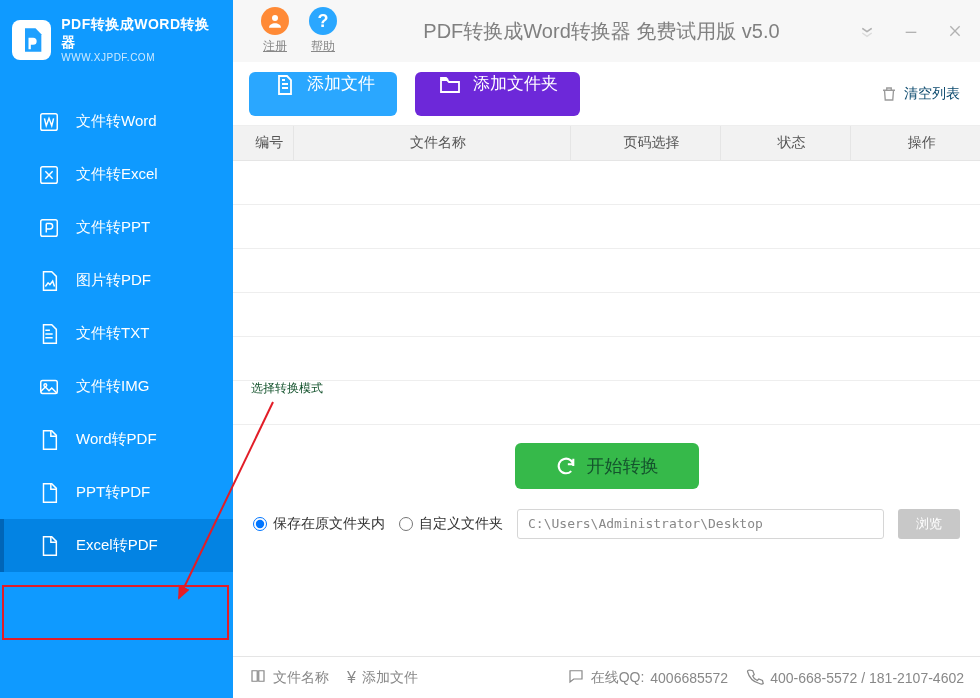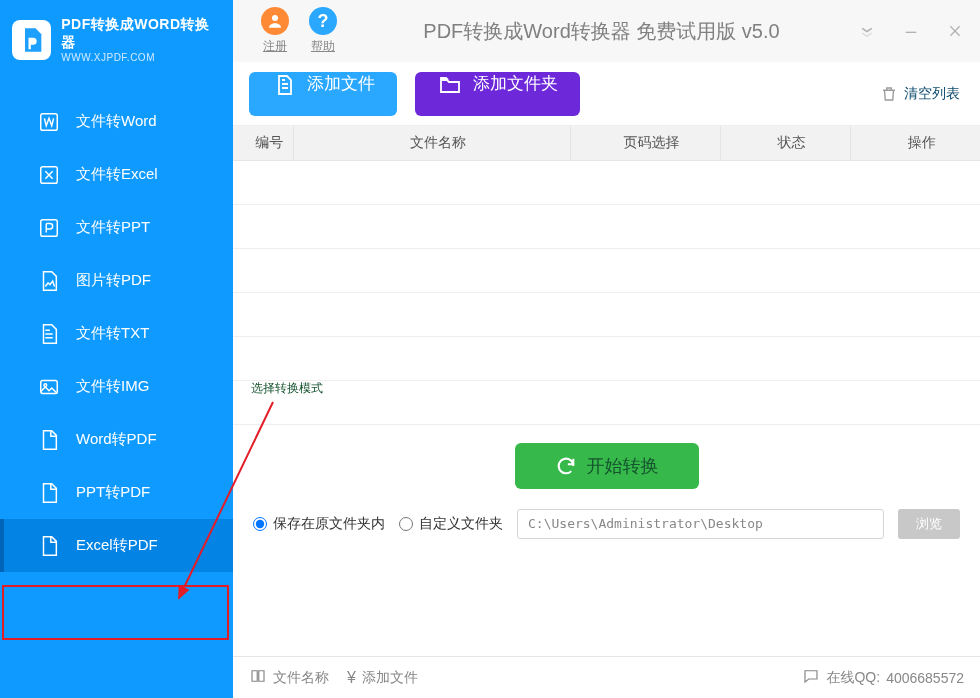--- a/index.html
+++ b/index.html
@@ -340,20 +340,26 @@
         <span>添加文件</span>
       </div>
       <div class="spacer"></div>
       <div class="fitem">
         <span><svg width="18" height="18" viewBox="0 0 24 24" fill="none" stroke="#888" stroke-width="1.6">
               <path d="M4 5h16v11H9l-5 4z"></path>
             </svg></span>
         <span>在线QQ:</span>
           <span>4006685572</span>
       </div>
+      <div class="fitem">
+        <span><svg width="18" height="18" viewBox="0 0 24 24" fill="none" stroke="#888" stroke-width="1.6">
+              <path d="M5 4l4 1 2 5-2 2c1 3 3 5 6 6l2-2 5 2 1 4c-1 1-3 1-5 0C10 20 4 14 2 6c0-1 1-2 3-2z"></path>
+            </svg></span>
+        <span>400-668-5572 / 181-2107-4602</span>
+      </div>
     </div>
 
     <div class="annot" style="left:18px; top:380px;">选择转换模式</div>
     <svg class="arrow" style="left:-60px; top:398px;" width="120" height="210">
       <defs>
           <marker id="ah" markerWidth="8" markerHeight="8" refX="6" refY="3" orient="auto">
             <path d="M0 0L7 3L0 6z" fill="#e21d27"></path>
           </marker>
         </defs>
       <line x1="100" y1="4" x2="6" y2="200" stroke="#e21d27" stroke-width="2" marker-end="url(#ah)"></line>

